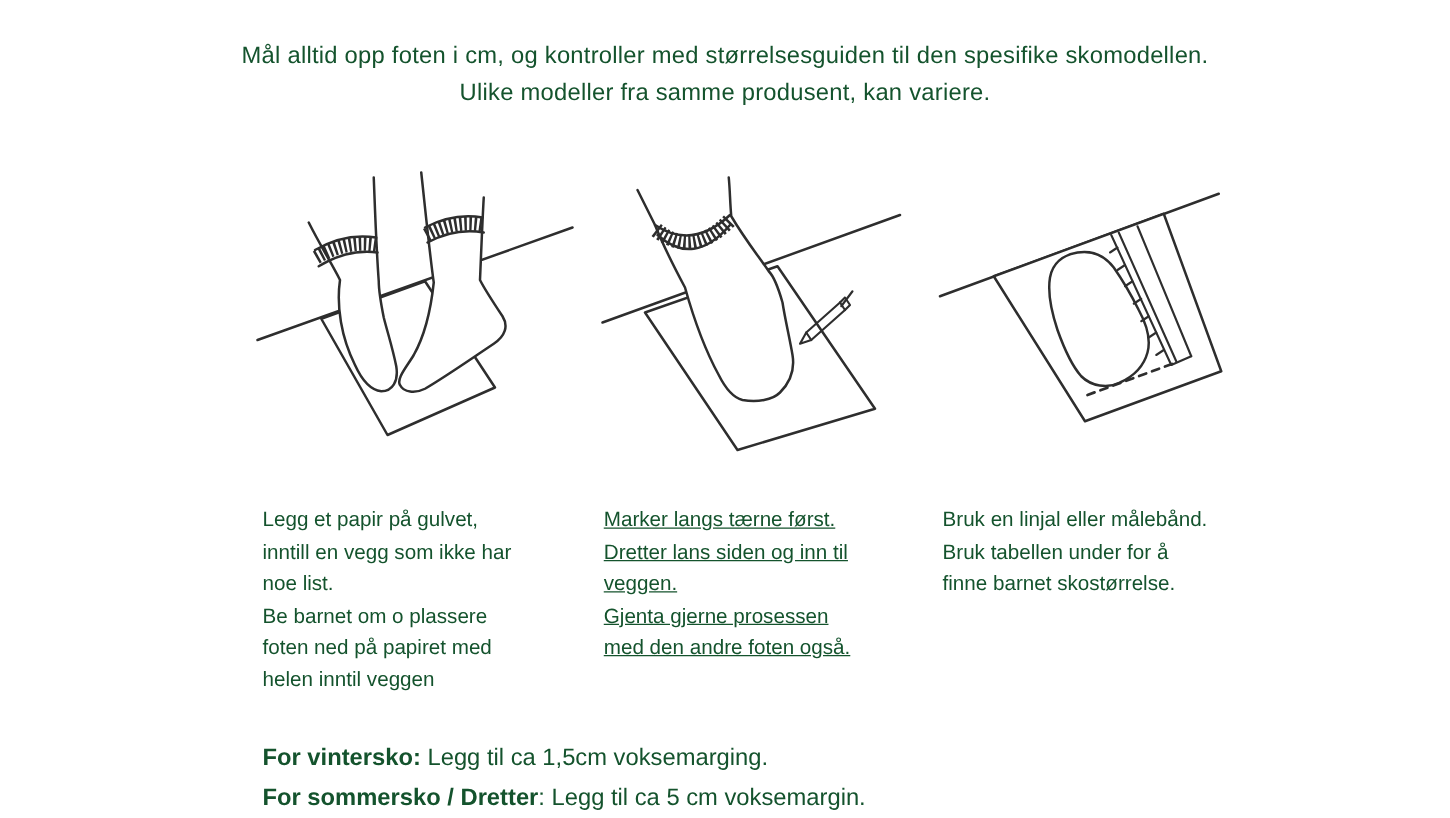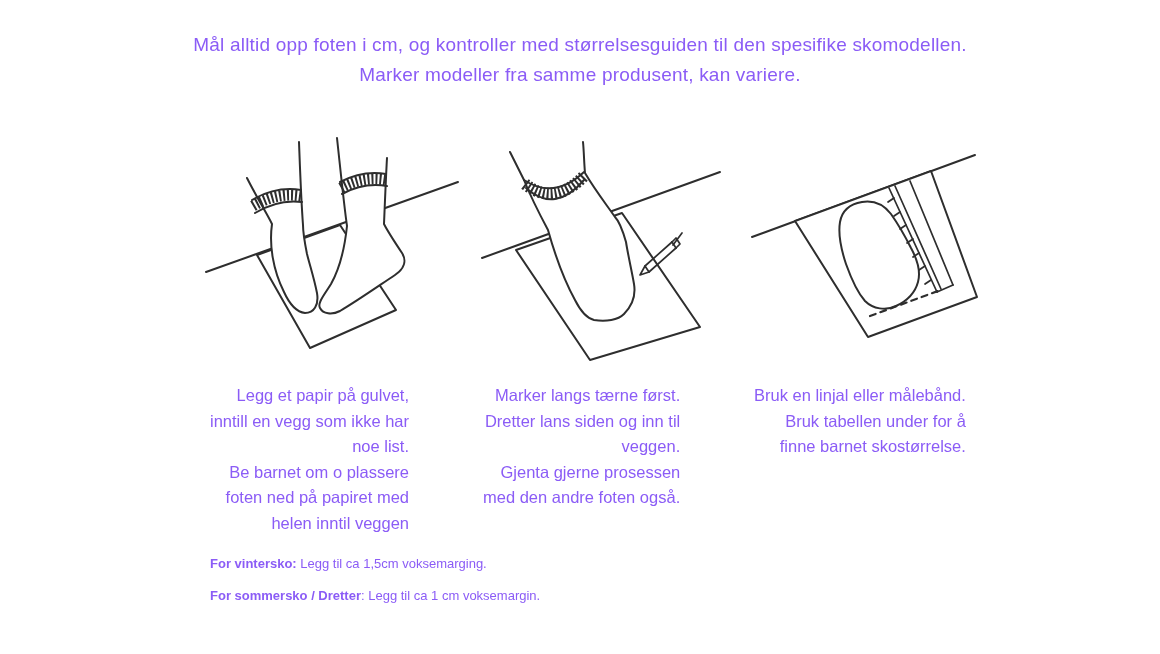--- a/index.html
+++ b/index.html
@@ -1,51 +1,50 @@
 <!DOCTYPE html>
 <html><head>
 <meta charset="utf-8">
 <style>
   html,body{margin:0;padding:0;background:#ffffff;}
   .page{
     position:relative;width:1012px;height:654px;background:#ffffff;
-    font-family:"Liberation Sans",sans-serif;color:#8b5cf6;overflow:hidden;
+    font-family:"Liberation Sans",sans-serif;color:#14532d;overflow:hidden;
   }
   .header{
     position:absolute;top:30px;left:0;width:1160px;text-align:center;
     font-size:19px;line-height:30px;letter-spacing:.2px;
   }
   .illo{position:absolute;}
   .illo path,.illo line{stroke:#2e2e2e;fill:none;stroke-width:2;stroke-linecap:round;stroke-linejoin:round;}
   .illo .fillw{fill:#ffffff;}
   .illo .nostroke{stroke:none;}
   .illo .hatch{stroke-width:11;stroke-dasharray:2 2;stroke-linecap:butt;}
   .illo .hatch2{stroke-width:12;stroke-dasharray:2 2;stroke-linecap:butt;}
   .illo .thin{stroke-width:1.7;}
   .illo .dashline{stroke-dasharray:6 5;stroke-width:2.2;}
   .step{
-    position:absolute;top:383px;font-size:16.5px;line-height:25.6px;
+    position:absolute;top:404px;font-size:16.5px;line-height:25.6px;
     white-space:pre-line;
-    text-align:right;
   }
   .step.s1{left:210px;}
-  .step.s2{left:483px;}
+  .step.s2{left:483px;text-decoration:underline;}
   .step.s3{left:754px;}
-  .notes{position:absolute;left:210px;top:548px;font-size:13px;line-height:32px;}
+  .notes{position:absolute;left:210px;top:591px;font-size:19px;line-height:32px;}
   .notes p{margin:0;}
   .notes b{font-weight:bold;}
 </style>
 </head>
 <body>
 
 <div class="page">
 
   <div class="header">
     <div>Mål alltid opp foten i cm, og kontroller med størrelsesguiden til den spesifike skomodellen.</div>
-    <div>Marker modeller fra samme produsent, kan variere.</div>
+    <div>Ulike modeller fra samme produsent, kan variere.</div>
   </div>
 
   <svg class="illo" style="left:200px;top:120px;" width="260" height="245" viewBox="0 0 260 245">
     <line x1="6" y1="152" x2="258" y2="62"></line>
     <path class="fillw" d="M57 135 L140 105 L196 190 L110 228 Z"></path>
     <g>
       <path class="fillw nostroke" d="M137 18 C141 55 144 85 147 106 C145 125 140 148 131 164 C125 174 117 183 120 188 C123 194 132 195 140 191 C157 181 177 167 195 155 C204 149 207 141 202 133 C194 121 188 112 184 104 C185 80 186 55 187 38 Z"></path>
       <path d="M137 18 C141 55 144 85 147 106 C145 125 140 148 131 164 C125 174 117 183 120 188 C123 194 132 195 140 191 C157 181 177 167 195 155 C204 149 207 141 202 133 C194 121 188 112 184 104 C185 80 186 55 187 38"></path>
       <path class="hatch" d="M141 68 Q163 56 186 60"></path>
       <path d="M140 62 Q163 50 186 54"></path>
@@ -110,16 +109,16 @@
 Dretter lans siden og inn til
 veggen.
 Gjenta gjerne prosessen
 med den andre foten også.</div>
   <div class="step s3">Bruk en linjal eller målebånd.
 Bruk tabellen under for å
 finne barnet skostørrelse.</div>
 
   <div class="notes">
     <p><b>For vintersko:</b><span> Legg til ca 1,5cm voksemarging.</span></p>
-    <p><b>For sommersko / Dretter</b><span>: Legg til ca 1 cm voksemargin.</span></p>
+    <p><b>For sommersko / Dretter</b><span>: Legg til ca 5 cm voksemargin.</span></p>
   </div>
 
 </div>
 
 </body></html>

